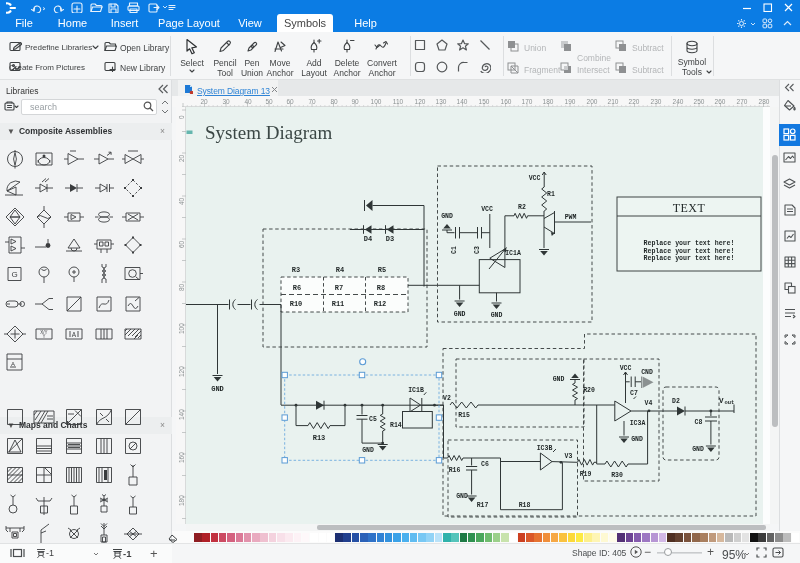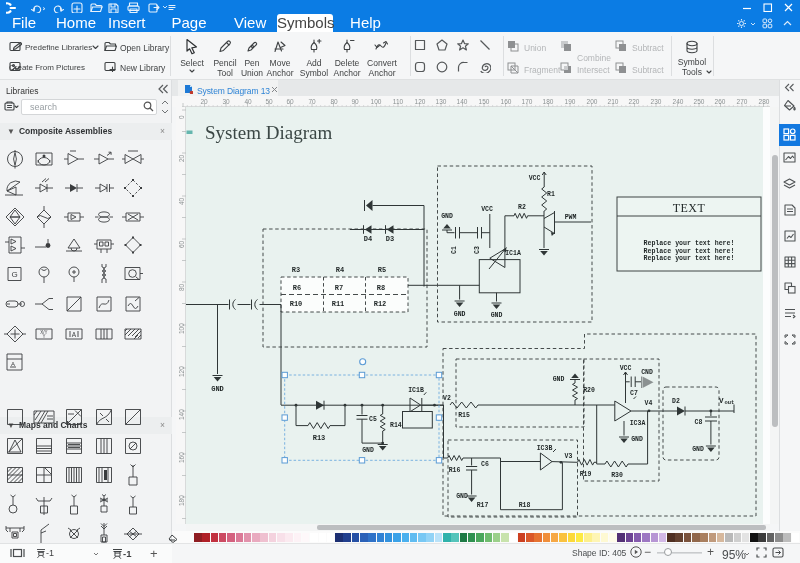--- a/index.html
+++ b/index.html
@@ -1,21 +1,21 @@
 <!DOCTYPE html>
 <html><head><meta charset="utf-8">
 <style>
 *{margin:0;padding:0;box-sizing:border-box;}
 html,body{width:800px;height:563px;overflow:hidden;font-family:"Liberation Sans",sans-serif;}
 .abs{position:absolute;}
 #app{position:relative;width:800px;height:563px;background:#f5f6f7;}
 
 #titlebar{position:absolute;left:0;top:0;width:800px;height:32px;background:#0b7ce4;}
 #apptitle{position:absolute;left:0;top:2px;width:800px;text-align:center;color:#fff;font-size:9px;}
-.menutab{position:absolute;top:14px;height:18px;line-height:18px;color:#fff;font-size:15px;text-align:center;}
+.menutab{position:absolute;top:14px;height:18px;line-height:18px;color:#fff;font-size:11px;text-align:center;}
 #tab-symbols{background:#fff;color:#444;border-radius:3px 3px 0 0;}
 
 #toolbar{position:absolute;left:0;top:32px;width:800px;height:48px;background:#f5f6f7;border-bottom:1px solid #dfe1e2;}
 .tbtext{position:absolute;font-size:8.5px;color:#3d3f40;white-space:nowrap;}
 .tbgray{color:#b4b6b8;}
 .vsep{position:absolute;width:1px;background:#dcdee0;}
 .toollabel{position:absolute;font-size:8.5px;color:#3d3f40;text-align:center;line-height:10px;white-space:pre;}
 
 #leftpanel{position:absolute;left:0;top:80px;width:172px;height:463px;background:#f2f3f4;border-right:1px solid #dcdee0;}
 
@@ -168,21 +168,21 @@
       <path d="M3,10 h8" stroke="#3f4244" fill="none" stroke-width="1.1" stroke-linecap="round" stroke-linejoin="round"></path>
       <path d="M9,3 l4,3.5 l-4.5,2" stroke="#3f4244" fill="none" stroke-width="1.1" stroke-linecap="round" stroke-linejoin="round"></path>
     </svg>
 <div class="toollabel" style="left:256px;top:58px;width:48px;">Move
 Anchor</div>
 <svg class="abs" style="left:306px;top:39px" width="16" height="14" viewBox="0 0 16 14">
       <path d="M8,3.5 c-2.5,2 -3.5,4 -2.5,7 h5 c1,-3 0,-5 -2.5,-7 Z" stroke="#3f4244" fill="none" stroke-width="1.1" stroke-linecap="round" stroke-linejoin="round"></path>
       <path d="M8,1 v2.5 M8,10.5 v2.5 M11.5,2 h3.5 M13.2,0.5 v3.5" stroke="#3f4244" fill="none" stroke-width="1.1" stroke-linecap="round" stroke-linejoin="round"></path>
     </svg>
 <div class="toollabel" style="left:290px;top:58px;width:48px;">Add
-Symbol</div>
+Layout</div>
 <svg class="abs" style="left:339px;top:39px" width="16" height="14" viewBox="0 0 16 14">
       <path d="M8,3.5 c-2.5,2 -3.5,4 -2.5,7 h5 c1,-3 0,-5 -2.5,-7 Z" stroke="#3f4244" fill="none" stroke-width="1.1" stroke-linecap="round" stroke-linejoin="round"></path>
       <path d="M8,1 v2.5 M8,10.5 v2.5 M11.5,1.5 h3.5" stroke="#3f4244" fill="none" stroke-width="1.1" stroke-linecap="round" stroke-linejoin="round"></path>
     </svg>
 <div class="toollabel" style="left:323px;top:58px;width:48px;">Delete
 Anchor</div>
 <svg class="abs" style="left:374px;top:39px" width="16" height="14" viewBox="0 0 16 14">
       <path d="M2,10 c1.5,-4 3,-5.5 5,-3 c2,2.5 3.5,1 5,-3" stroke="#3f4244" fill="none" stroke-width="1.1" stroke-linecap="round" stroke-linejoin="round"></path>
       <path d="M1,6 l2,2.5 l2.5,-2 M9.5,4 l2.5,-1.5 l1.5,2.5" stroke="#3f4244" fill="none" stroke-width="1.1" stroke-linecap="round" stroke-linejoin="round"></path>
     </svg>
@@ -576,21 +576,21 @@
     </svg>
 <div class="tbtext" style="left:123px;top:548px;font-size:9.5px;font-weight:bold;">-1</div>
 <div class="tbtext" style="left:150px;top:546px;font-size:13px;color:#555;">+</div>
 <div id="tabbar"></div>
     <div id="activetab"></div>
 <svg class="abs" style="left:184px;top:84px" width="9" height="10" viewBox="0 0 9 10">
       <path d="M1,1 h5 l2,2 v6 h-7 Z" fill="#1e7ad6" stroke="none"></path>
       <path d="M6,1 v2 h2" fill="#cfe6fa" stroke="none"></path>
       <circle cx="7.5" cy="8.5" r="1.8" fill="#c0392b"></circle>
     </svg>
-<div class="tbtext" style="left:197px;top:86px;color:#2f84d6;font-size:8.5px;letter-spacing:-0.1px;">System Diagram 13</div>
+<div class="tbtext" style="left:197px;top:86px;color:#2f84d6;font-size:8.5px;letter-spacing:-0.1px;text-decoration:underline;">System Diagram 13</div>
 <svg class="abs" style="left:271px;top:86px" width="7" height="7" viewBox="0 0 7 7">
       <path d="M1,1 L6,6 M6,1 L1,6" stroke="#85878a" stroke-width="1"></path>
     </svg>
 <div id="rulertop"></div>
     <div id="rulerleft"></div>
     <div id="rulcorner"></div>
 <svg class="abs" style="left:176px;top:96px" width="594" height="11" viewBox="0 0 594 11">
       <line x1="7.0" y1="7" x2="7.0" y2="11" stroke="#b9bcbd" stroke-width="0.8"></line>
       <line x1="11.3" y1="9" x2="11.3" y2="11" stroke="#cdd0d1" stroke-width="0.7"></line>
       <line x1="15.6" y1="9" x2="15.6" y2="11" stroke="#cdd0d1" stroke-width="0.7"></line>

